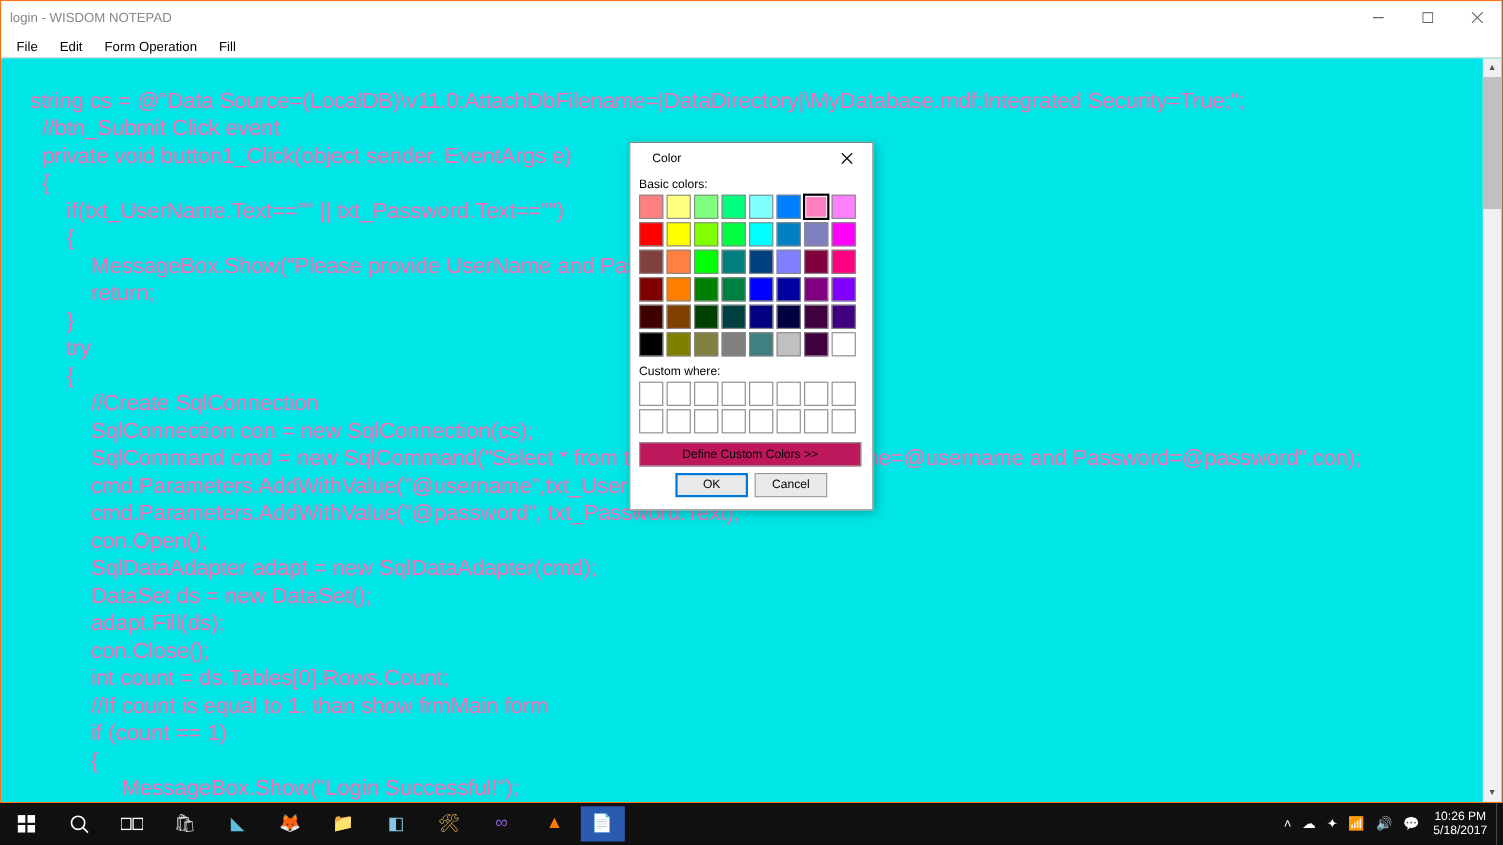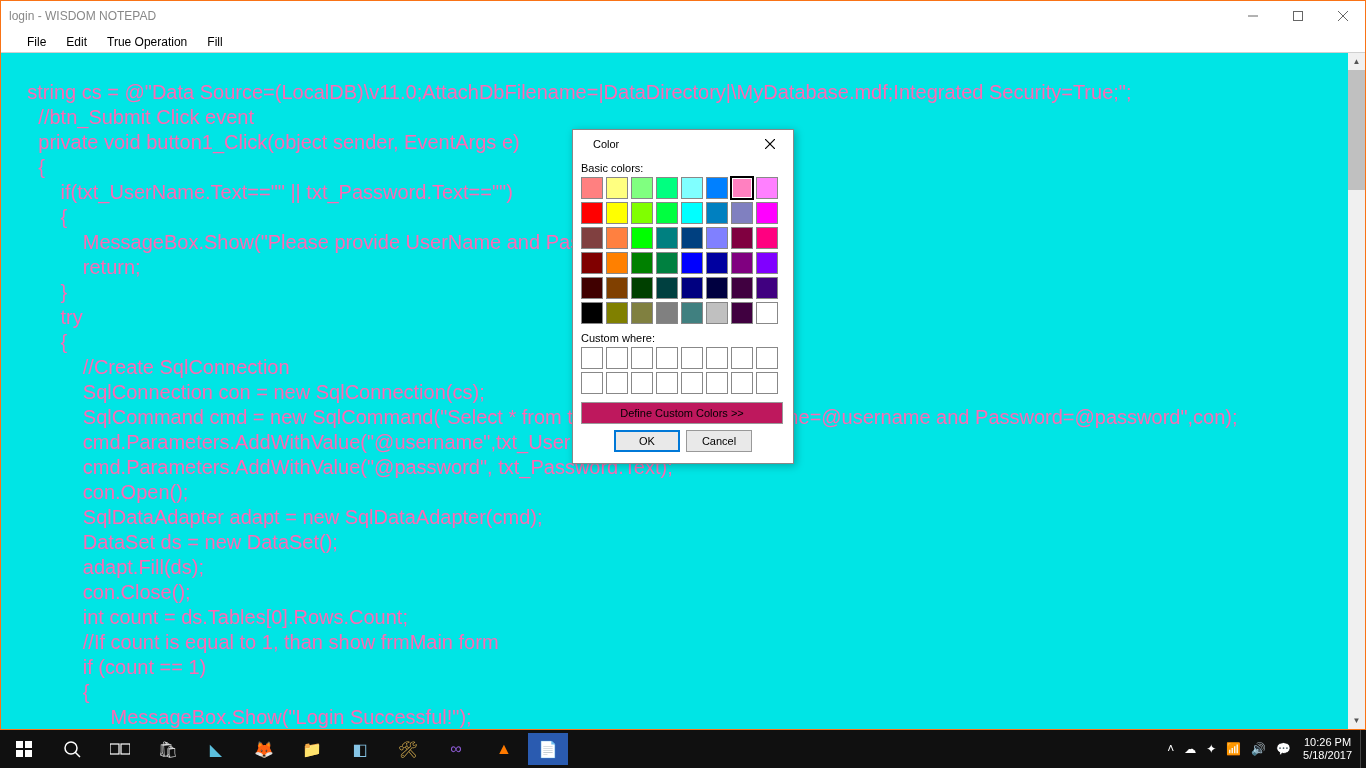--- a/index.html
+++ b/index.html
@@ -1,21 +1,21 @@
 <!DOCTYPE html>
 <html><head>
 <meta charset="utf-8">
 <style>
   * { box-sizing: border-box; margin: 0; padding: 0; }
   html, body { width: 1366px; height: 768px; font-family: "Segoe UI", Tahoma, sans-serif; overflow: hidden; background: #000; }
   .window { width: 1366px; height: 730px; background: #fff; display: flex; flex-direction: column; border: 1px solid #f97316; }
   .titlebar { height: 30px; display: flex; align-items: center; padding-left: 8px; color: #888; font-size: 12px; }
   .titlebar .spacer { flex: 1; }
   .winbtn { width: 45px; height: 30px; display: flex; align-items: center; justify-content: center; color: #666; }
-  .menubar { height: 22px; display: flex; align-items: center; padding-left: 16px; gap: 0; border-bottom: 1px solid #d0d0d0; }
+  .menubar { height: 22px; display: flex; align-items: center; padding-left: 4px; gap: 0; border-bottom: 1px solid #d0d0d0; }
   .menuitem { padding: 2px 10px; font-size: 12px; }
   .editor { flex: 1; background: #00E5E5; color: #FF69B4; font-family: Arial, sans-serif; font-size: 20px; line-height: 25px; padding: 2px 4px; white-space: pre; overflow: hidden; position: relative; }
   .scrollbar-v { position: absolute; right: 0; top: 0; bottom: 0; width: 17px; background: #f0f0f0; }
   .scrollbar-v .thumb { position: absolute; top: 0; width: 100%; height: 120px; background: #c0c0c0; }
   .scrollbar-v .arrow-top, .scrollbar-v .arrow-bot { position:absolute; left:0; width:17px; height:17px; display:flex;align-items:center;justify-content:center;font-size:8px;color:#555; }
   .scrollbar-v .arrow-top { top:0; }
   .scrollbar-v .arrow-bot { bottom:0; }
 
   
   .color-dialog { position: absolute; left: 572px; top: 129px; width: 222px; height: 335px; background: #fff; border: 1px solid #888; box-shadow: 2px 2px 8px rgba(0,0,0,0.25); font-size: 11px; }
@@ -59,21 +59,21 @@
     <div class="winbtn">
       <svg width="10" height="10">
           <line x1="0" y1="0" x2="10" y2="10" stroke="#666" stroke-width="1"></line>
           <line x1="10" y1="0" x2="0" y2="10" stroke="#666" stroke-width="1"></line>
         </svg>
     </div>
   </div>
   <div class="menubar">
     <div class="menuitem">File</div>
     <div class="menuitem">Edit</div>
-    <div class="menuitem">True Operation</div>
+    <div class="menuitem">Form Operation</div>
     <div class="menuitem">Fill</div>
   </div>
   <div class="editor">
     <span>string cs = @"Data Source=(LocalDB)\v11.0;AttachDbFilename=|DataDirectory|\MyDatabase.mdf;Integrated Security=True;";
       //btn_Submit Click event
       private void button1_Click(object sender, EventArgs e)
       {
           if(txt_UserName.Text=="" || txt_Password.Text=="")
           {
               MessageBox.Show("Please provide UserName and Password");

